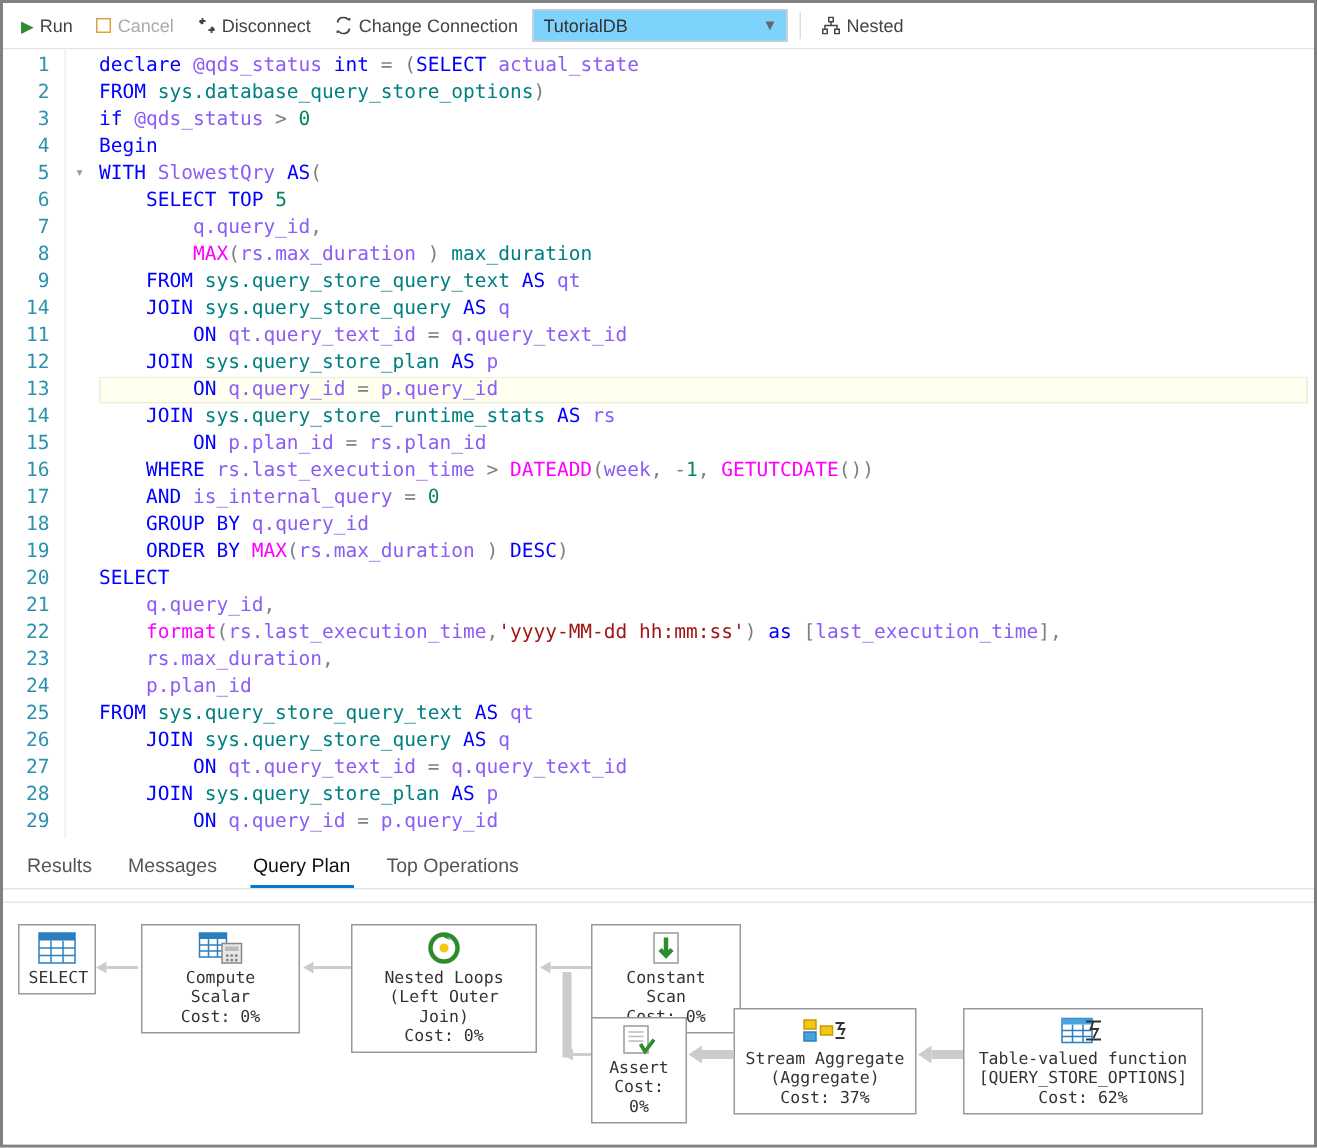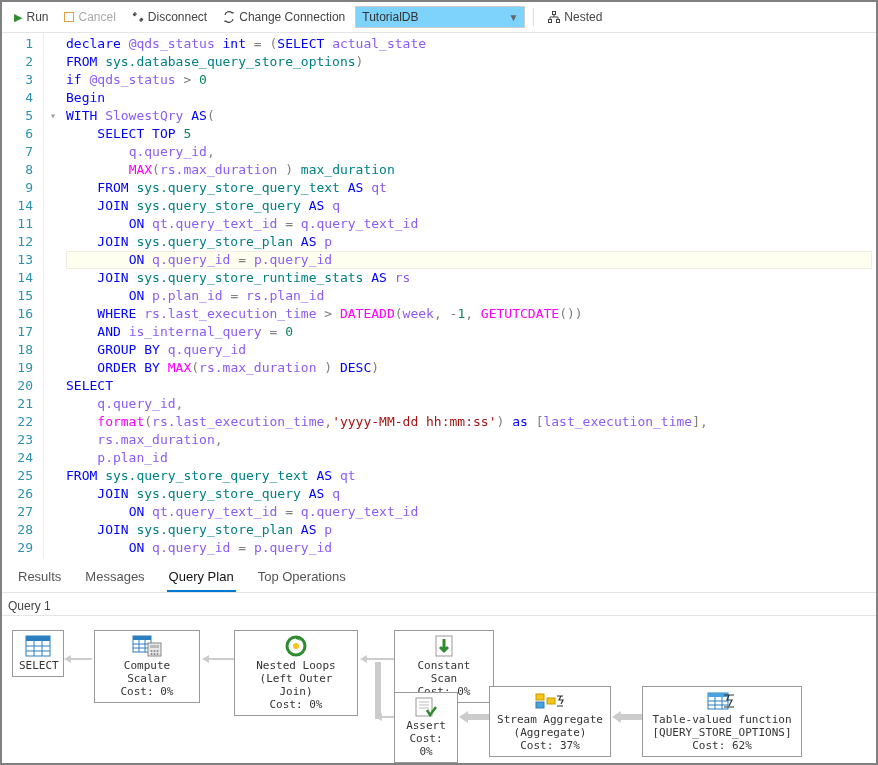--- a/index.html
+++ b/index.html
@@ -278,21 +278,20 @@
 </div>
 
 <div class="tabs">
   <div class="tab">Results</div>
   <div class="tab">Messages</div>
   <div class="tab active">Query Plan</div>
   <div class="tab">Top Operations</div>
 </div>
 
 <div class="plan-header">
-  <div>Query 1</div>
 </div>
 
 <div class="plan-area">
 
   <div class="arrow thin" style="left:62px; top:42px; width:28px;">
       <div class="head"></div>
       <div class="shaft"></div>
     </div>
   <div class="arrow thin" style="left:200px; top:42px; width:32px;">
       <div class="head"></div>

